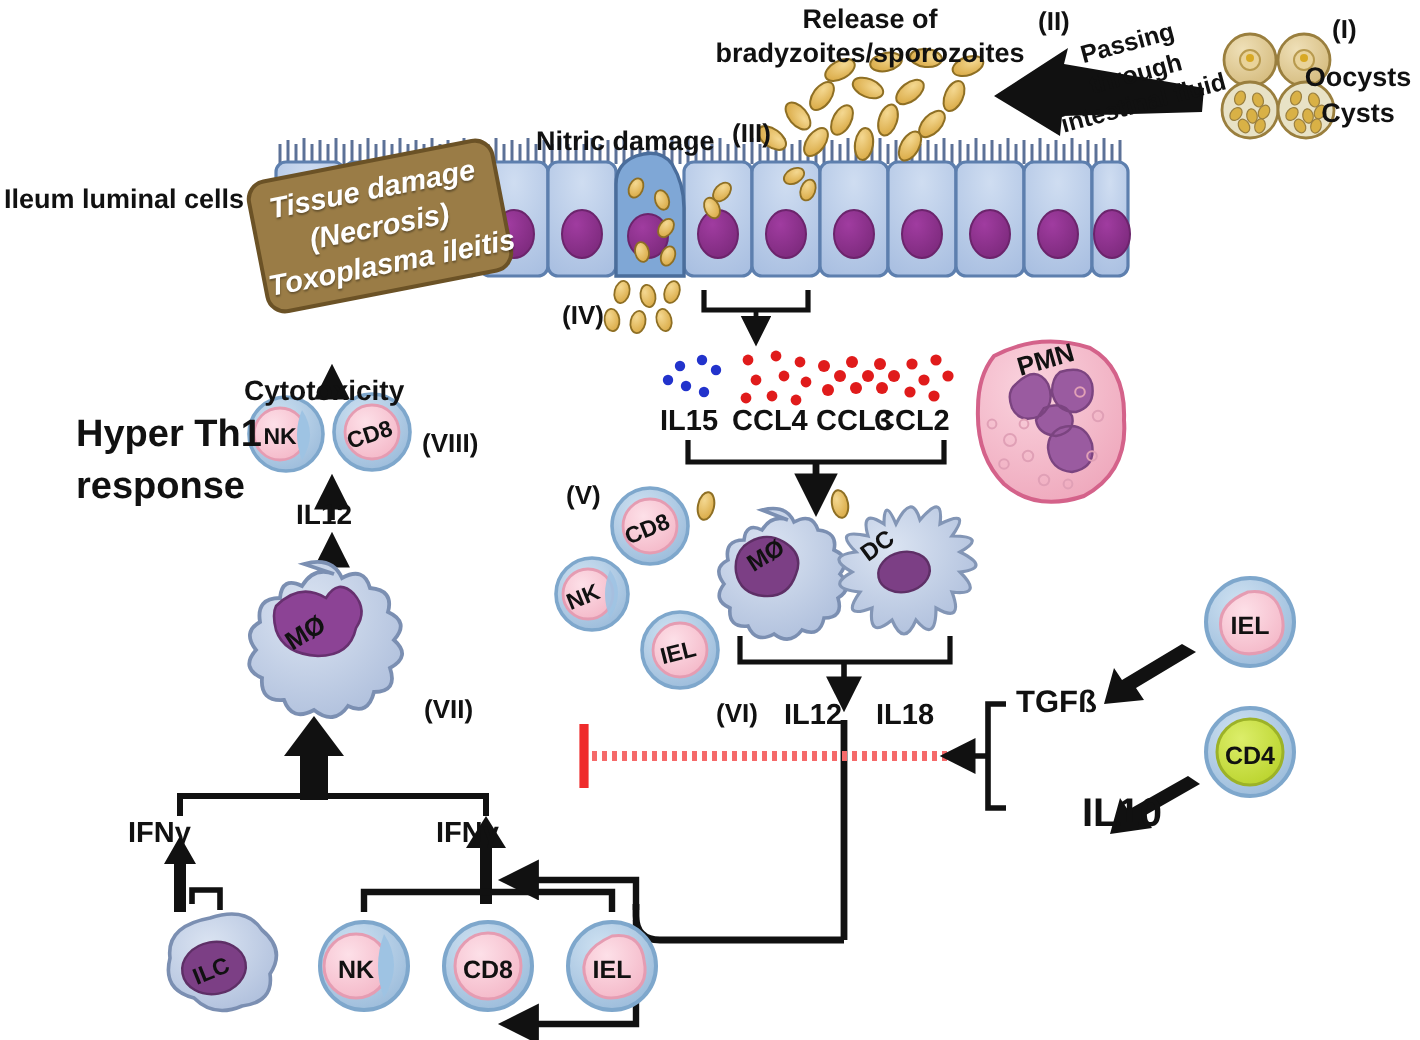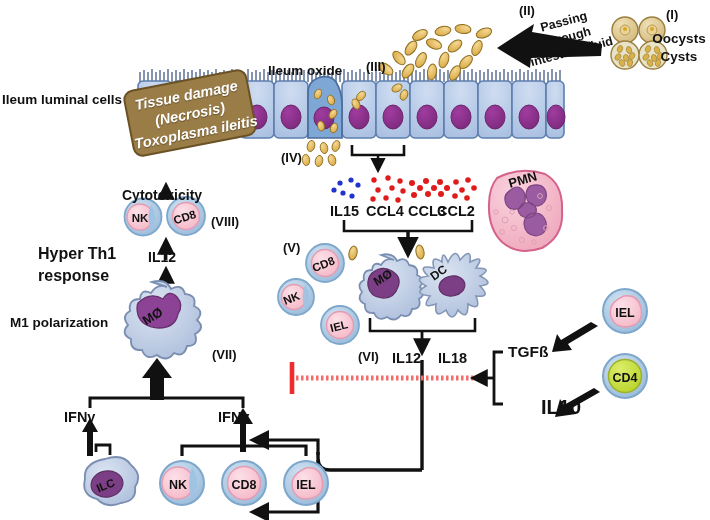--- a/index.html
+++ b/index.html
@@ -498,48 +498,49 @@
   </svg>
 
   <div class="lbl" style="left:2px;top:92px;font-size:13.5px;">Ileum luminal cells</div>
 
   <div class="lbl c" style="left:130px;top:86px;width:120px;font-size:14.5px;font-style:italic;color:#fff;
               transform:rotate(-11deg);transform-origin:50% 50%;line-height:1.32;
               text-shadow:0 1px 1px rgba(0,0,0,.35);">Tissue damage
 (Necrosis)
 Toxoplasma ileitis</div>
 
-  <div class="lbl" style="left:268px;top:63px;font-size:13.5px;">Ileum oxide</div>
-
+  <div class="lbl" style="left:268px;top:63px;font-size:13.5px;">Nitric damage</div>
+
+  <div class="lbl c" style="left:340px;top:2px;width:190px;font-size:13.5px;line-height:1.25;">Release of
+bradyzoites/sporozoites</div>
 
   <div class="lbl c" style="left:516px;top:14px;width:104px;font-size:12.5px;line-height:1.25;
               transform:rotate(-15deg);transform-origin:50% 50%;">Passing
 through
 intestinal fluid</div>
 
   <div class="lbl c" style="left:648px;top:30px;width:62px;font-size:13.5px;line-height:1.3;">Oocysts
 Cysts</div>
 
   <div class="lbl" style="left:666px;top:8px;font-size:13px;">(I)</div>
   <div class="lbl" style="left:519px;top:4px;font-size:13px;">(II)</div>
   <div class="lbl" style="left:366px;top:60px;font-size:13px;">(III)</div>
   <div class="lbl" style="left:281px;top:151px;font-size:13px;">(IV)</div>
   <div class="lbl" style="left:283px;top:241px;font-size:13px;">(V)</div>
   <div class="lbl" style="left:358px;top:350px;font-size:13px;">(VI)</div>
   <div class="lbl" style="left:212px;top:348px;font-size:13px;">(VII)</div>
   <div class="lbl" style="left:211px;top:215px;font-size:13px;">(VIII)</div>
 
   <div class="lbl" style="left:122px;top:168px;font-size:14px;margin-top:20px;">Cytotoxicity</div>
 
-  <div class="lbl" style="left:38px;top:205px;font-size:16px;line-height:1.35;margin-top:38px;">Hyper Th1
+  <div class="lbl" style="left:38px;top:205px;font-size:19px;line-height:1.35;">Hyper Th1
 response</div>
 
   <div class="lbl" style="left:148px;top:250px;font-size:14px;">IL12</div>
 
-  <div class="lbl" style="left:10px;top:315px;font-size:13.5px;">M1 polarization</div>
 
   <div class="lbl" style="left:330px;top:203px;font-size:14.5px;">IL15</div>
   <div class="lbl" style="left:366px;top:203px;font-size:14.5px;">CCL4</div>
   <div class="lbl" style="left:408px;top:203px;font-size:14.5px;">CCL3</div>
   <div class="lbl" style="left:437px;top:203px;font-size:14.5px;">CCL2</div>
 
   <div class="lbl" style="left:392px;top:350px;font-size:14.5px;">IL12</div>
   <div class="lbl" style="left:438px;top:350px;font-size:14.5px;">IL18</div>
 
   <div class="lbl" style="left:508px;top:343px;font-size:15.5px;">TGFß</div>

